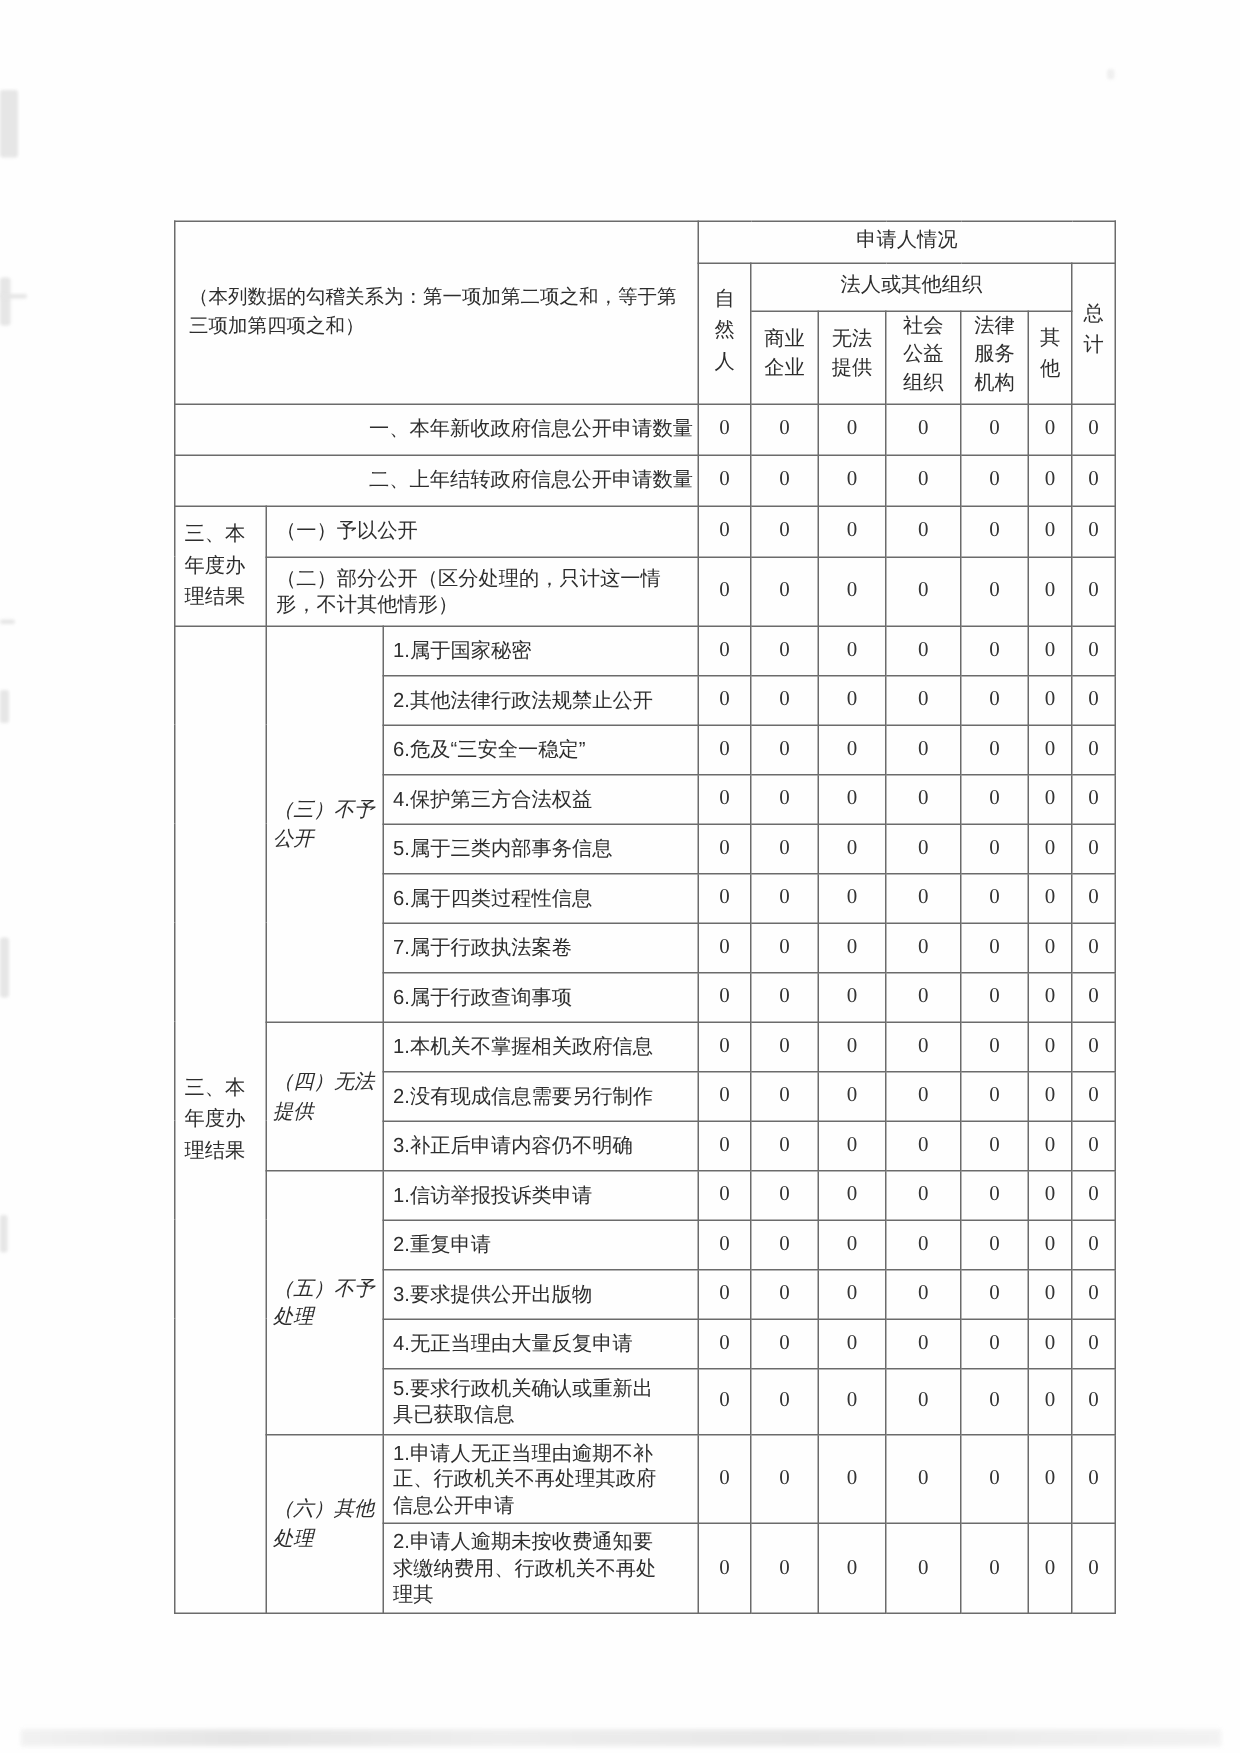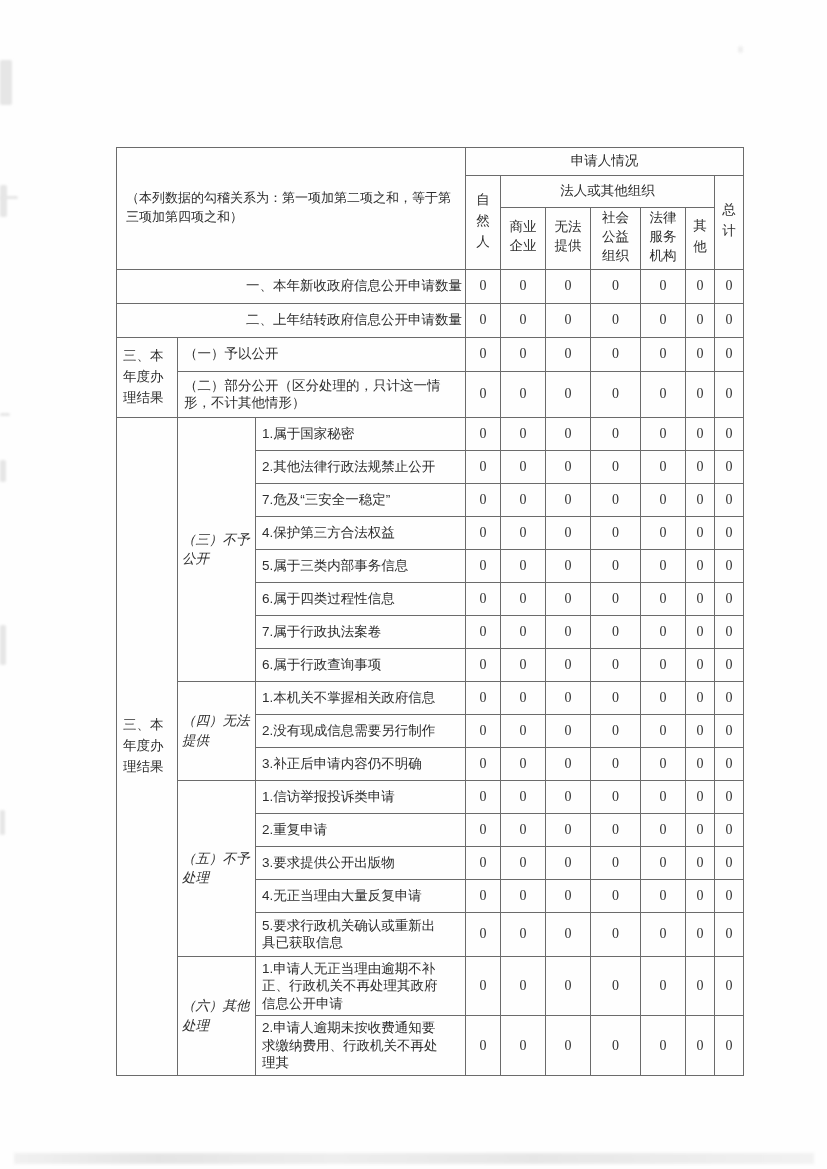--- a/index.html
+++ b/index.html
@@ -147,21 +147,21 @@
       <td class="lbl">2.其他法律行政法规禁止公开</td>
     <td class="v">0</td>
           <td class="v">0</td>
           <td class="v">0</td>
           <td class="v">0</td>
           <td class="v">0</td>
           <td class="v">0</td>
           <td class="v">0</td>
         </tr>
     <tr style="height:33px">
-      <td class="lbl">7.危及“三安全一稳定”</td>
+      <td class="lbl">6.危及“三安全一稳定”</td>
     <td class="v">0</td>
           <td class="v">0</td>
           <td class="v">0</td>
           <td class="v">0</td>
           <td class="v">0</td>
           <td class="v">0</td>
           <td class="v">0</td>
         </tr>
     <tr style="height:33px">
       <td class="lbl">4.保护第三方合法权益</td>

